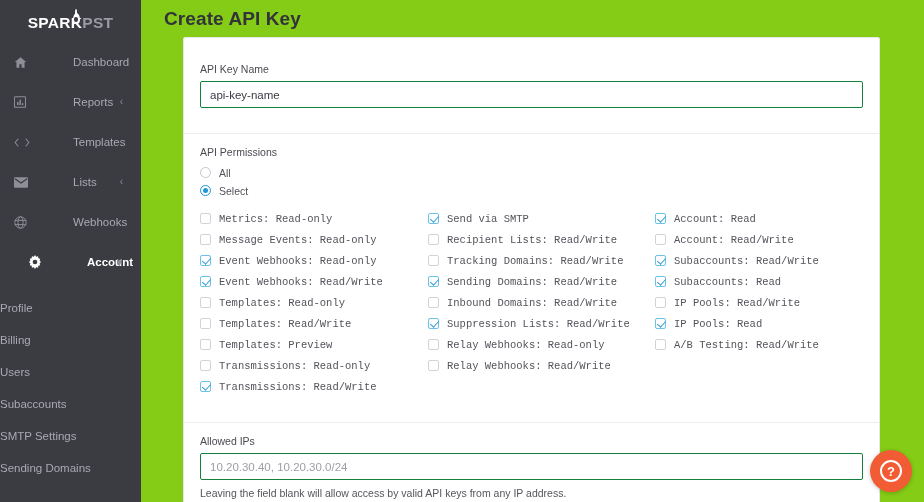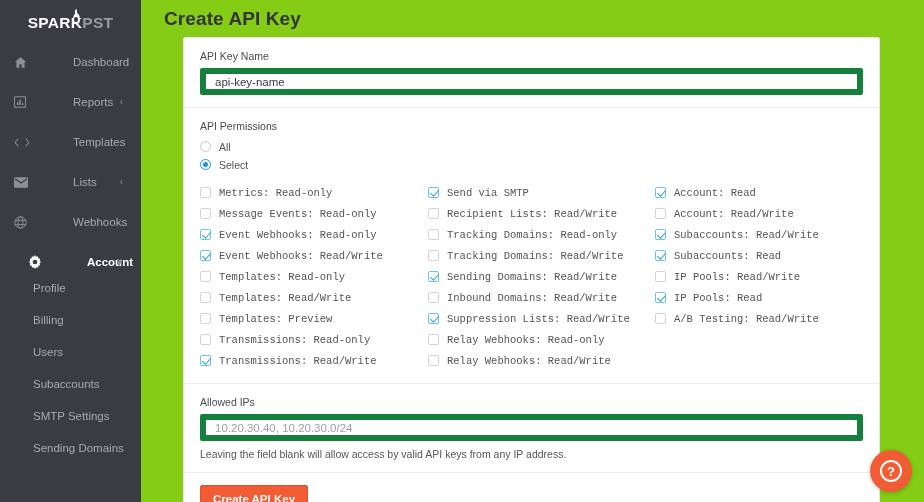--- a/index.html
+++ b/index.html
@@ -58,46 +58,46 @@
     color: #8e8e97; flex: 0 0 18px;
   }
   .nav-item.active-parent { color: #ffffff; font-weight: bold; padding-left: 28px; }
   .nav-item.active-parent .nav-ico { color: #ffffff; }
   .nav-item .chev {
     position: absolute; right: 18px; top: 50%;
     transform: translateY(-50%);
     color: #8e8e97; font-size: 10px; line-height: 1;
   }
   .subnav-item {
-    display: flex; align-items: flex-start;
-    height: 32px; padding-left: 33px;
+    display: flex; align-items: flex-end;
+    height: 32px; 
     color: #a9a9b1; font-size: 11.5px; cursor: pointer;
   }
   .subnav-item.selected { background: #50505a; color: #ffffff; font-weight: bold; }
 
   
   .main { flex: 1; height: 502px; position: relative; background: #84cc16; overflow: hidden; }
   .page-title {
     font-size: 19px; font-weight: bold; color: #33333a;
     padding: 8px 0 0 23px; letter-spacing: .1px;
   }
   .card {
     position: absolute; left: 42px; top: 37px;
     width: 697px; background: #ffffff;
     border: 1px solid #e6e6e6; border-radius: 2px;
     box-shadow: 0 1px 1px rgba(0,0,0,.04);
   }
-  .section { padding: 12px 16px; }
+  .section { padding: 12px 16px; margin-top: 13px; }
   .section + .section { border-top: 1px solid #ededed; }
   .fld-label {
     font-size: 10.5px; color: #4a4a52; margin-bottom: 6px; display: block;
   }
   .text-input {
     width: 100%; height: 27px;
-    border: 6px solid #15803d; border-radius: 2px;
+    border: 1px solid #15803d; border-radius: 2px;
     padding: 0 9px; font-size: 11.5px; color: #3a3a42;
     font-family: "Liberation Sans", sans-serif;
     background: #fff; outline: none;
   }
   .text-input::placeholder { color: #9d9da5; }
 
   
   .radio-row { display: flex; align-items: center; height: 17px; margin-top: 1px; }
   .radio {
     width: 11px; height: 11px; border-radius: 50%;
@@ -330,24 +330,20 @@
               <div class="perm-item">
                 <span class="cbox on"></span>
                 <span class="lbl">Send via SMTP</span>
               </div>
               <div class="perm-item">
                 <span class="cbox"></span>
                 <span class="lbl">Recipient Lists: Read/Write</span>
               </div>
               <div class="perm-item">
                 <span class="cbox"></span>
-                <span class="lbl">Tracking Domains: Read-only</span>
-              </div>
-              <div class="perm-item">
-                <span class="cbox"></span>
                 <span class="lbl">Tracking Domains: Read/Write</span>
               </div>
               <div class="perm-item">
                 <span class="cbox on"></span>
                 <span class="lbl">Sending Domains: Read/Write</span>
               </div>
               <div class="perm-item">
                 <span class="cbox"></span>
                 <span class="lbl">Inbound Domains: Read/Write</span>
               </div>

